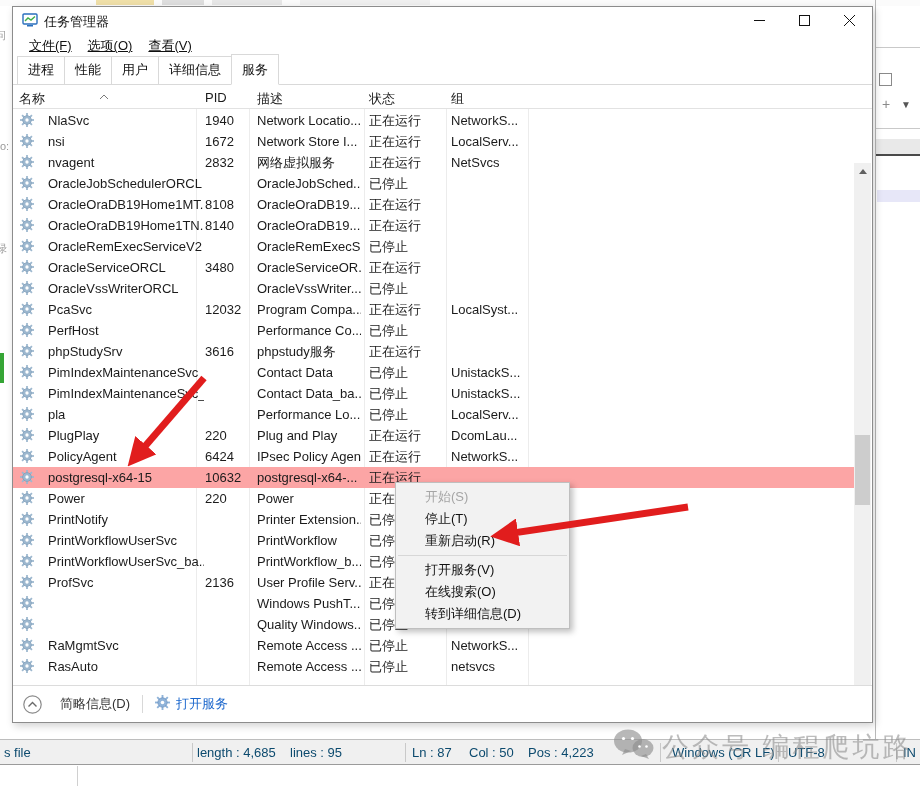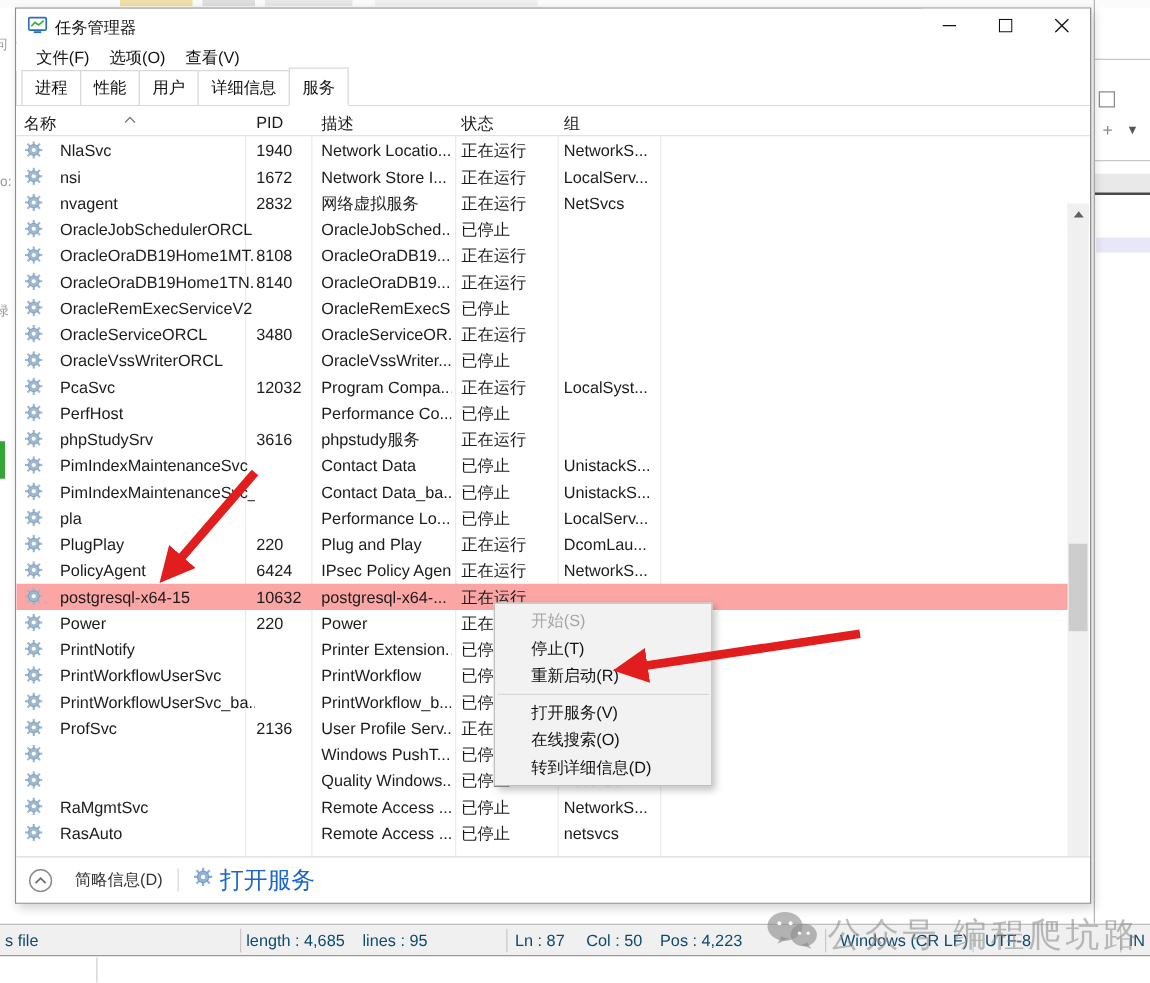--- a/index.html
+++ b/index.html
@@ -24,21 +24,21 @@
   #tm-window { position:absolute; left:12px; top:6px; width:861px; height:717px;
     background:#ffffff; border:1px solid #8c8c8c; box-shadow:2px 3px 8px rgba(0,0,0,.18); }
 
   #titlebar { position:absolute; left:0; top:0; width:100%; height:26px; background:#fff; }
   #app-icon { position:absolute; left:9px; top:5px; }
   #window-title { position:absolute; left:31px; top:6px; font-size:13px; color:#111; }
   .winbtn { position:absolute; top:0; width:45px; height:26px; display:flex; align-items:center; justify-content:center; background:#fff; }
   #btn-min { right:90px; } #btn-max { right:45px; } #btn-close { right:0; }
 
   #menubar { position:absolute; left:0; top:28px; width:100%; height:22px; display:flex; align-items:center; padding-left:8px; background:#fff; }
-  .menu-item { font-size:13px; color:#111; padding:2px 8px; }
+  .menu-item { font-size:13px; color:#111; padding:2px 8px;text-decoration:underline; }
 
   #tabstrip { position:absolute; left:0; top:50px; width:100%; height:28px; }
   #tabstrip .tabs { position:absolute; left:4px; bottom:0; display:flex; align-items:flex-end; }
   .tab { font-size:13px; color:#111; border:1px solid #d9d9d9; background:#fff;
     padding:4px 10px 5px 10px; margin-right:-1px; position:relative; }
   .tab.active { padding-top:6px; border-bottom:1px solid #fff; z-index:2; }
   #tabstrip .baseline { position:absolute; left:0; right:0; bottom:0; height:1px; background:#d9d9d9; }
 
   
   #table { position:absolute; left:0; top:78px; width:859px; height:600px; background:#fff; overflow:hidden; }
@@ -64,21 +64,21 @@
   #sb-up { top:0; }
   .tri-up { width:0; height:0; border-left:4px solid transparent; border-right:4px solid transparent; border-bottom:5px solid #606060; }
   #sb-thumb { position:absolute; left:1px; top:272px; width:15px; height:70px; background:#cdcdcd; }
 
   
   #tm-footer { position:absolute; left:0; bottom:0; width:100%; height:37px; border-top:1px solid #dcdcdc; background:#fff; display:flex; align-items:center; }
   #collapse-btn { margin-left:10px; display:flex; align-items:center; }
   #collapse-label { font-size:13px; color:#333; margin-left:18px; }
   #footer-divider { width:1px; height:18px; background:#d8d8d8; margin:0 12px; }
   #open-services-link { display:flex; align-items:center; }
-  #open-services-label { font-size:19px; color:#1a66cc; margin-left:6px; }
+  #open-services-label { font-size:13px; color:#1a66cc; margin-left:6px; }
 
   
   #context-menu { position:absolute; left:395px; top:482px; width:175px;
     background:#f2f2f2; border:1px solid #bfbfbf; box-shadow:3px 3px 6px rgba(0,0,0,.25);
     padding:3px 0; z-index:50; }
   .cm-item { height:22px; line-height:22px; padding-left:29px; font-size:13px; color:#111; white-space:nowrap; }
   .cm-item.disabled { color:#a5a5a5; }
   .cm-sep { height:1px; background:#d7d7d7; margin:3px 2px; }
 
   

